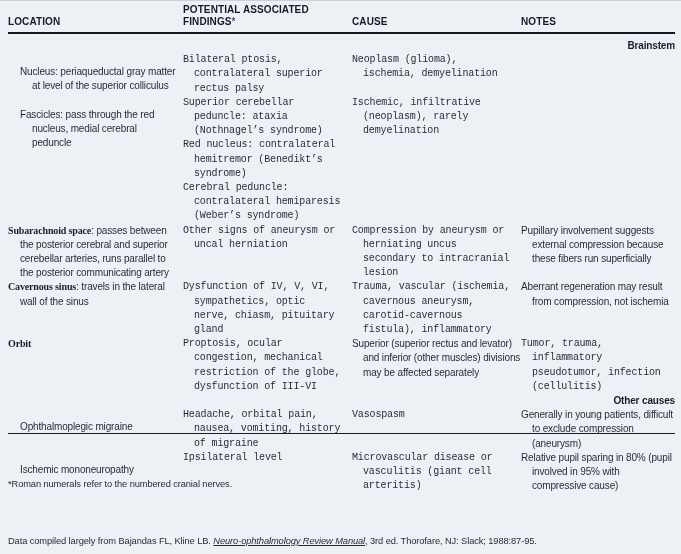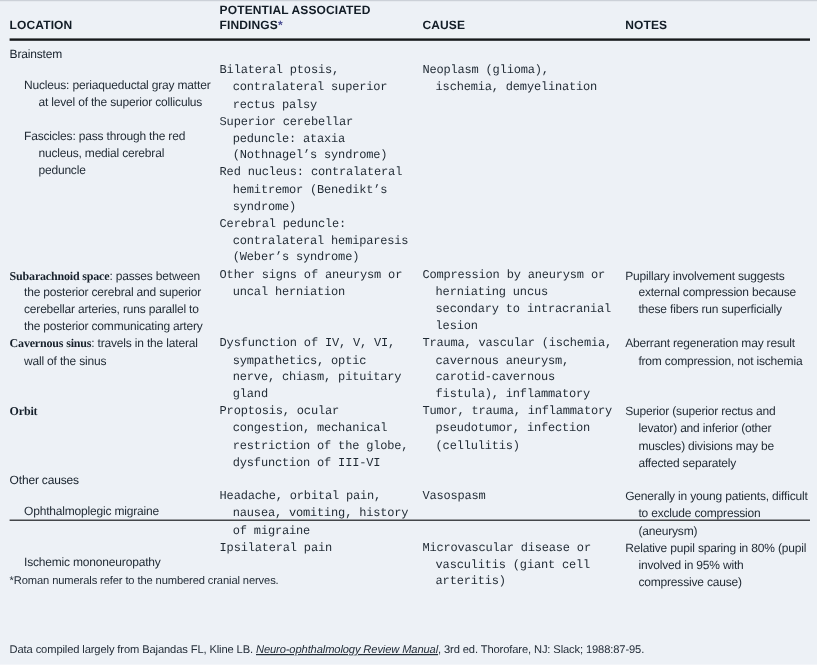--- a/index.html
+++ b/index.html
@@ -37,22 +37,23 @@
 
   
   .tbody { padding-top: 5px; line-height: 14.2px; }
   .trow {
     display: grid;
     grid-template-columns: 175px 169px 169px 1fr;
   }
   .cell.col1 { padding-right: 6px; }
   .cell.col2, .cell.col3 { padding-right: 8px; font-family: Liberation Mono, monospace; }
   .section-heading {
-    font-weight: normal;
+    font-weight: bold;
     color: #16202b;
+    text-align: right;
   }
   .para { padding-left: 11px; text-indent: -11px; }
   .col1 .para.loc { padding-left: 12px; text-indent: -12px; }
   .col1 .para.loc.indented { padding-left: 24px; text-indent: -12px; margin-top: 12px; }
   .para strong { color: #16202b; font-family: Liberation Serif, serif; }
 
   
   .footer {
     position: absolute;
     left: 8px;
@@ -102,20 +103,23 @@
         </div>
         <div class="trow">
           <div class="cell col1">
             <div class="para loc indented">Fascicles: pass through the red nucleus, medial cerebral peduncle</div>
           </div>
           <div class="cell col2">
             <div class="para">Superior cerebellar peduncle: ataxia (Nothnagel’s syndrome)</div>
             <div class="para">Red nucleus: contralateral hemitremor (Benedikt’s syndrome)</div>
             <div class="para">Cerebral peduncle: contralateral hemiparesis (Weber’s syndrome)</div>
           </div>
+          <div class="cell col3">
+            <div class="para">Ischemic, infiltrative (neoplasm), rarely demyelination</div>
+          </div>
           <div class="cell col4"></div>
         </div>
         <div class="trow">
           <div class="cell col1">
             <div class="para loc"><strong>Subarachnoid space</strong>: passes between the posterior cerebral and superior cerebellar arteries, runs parallel to the posterior communicating artery</div>
           </div>
           <div class="cell col2">
             <div class="para">Other signs of aneurysm or uncal herniation</div>
           </div>
           <div class="cell col3">
@@ -139,26 +143,26 @@
             <div class="para">Aberrant regeneration may result from compression, not ischemia</div>
           </div>
         </div>
         <div class="trow">
           <div class="cell col1">
             <div class="para loc"><strong>Orbit</strong></div>
           </div>
           <div class="cell col2">
             <div class="para">Proptosis, ocular congestion, mechanical restriction of the globe, dysfunction of III-VI</div>
           </div>
+          <div class="cell col4">
+            <div class="para">Superior (superior rectus and levator) and inferior (other muscles) divisions may be affected separately</div>
+          </div>
           <div class="cell col3">
             <div class="para">Tumor, trauma, inflammatory pseudotumor, infection (cellulitis)</div>
           </div>
-          <div class="cell col4">
-            <div class="para">Superior (superior rectus and levator) and inferior (other muscles) divisions may be affected separately</div>
-          </div>
         </div>
         <div class="section-heading">Other causes</div>
         <div class="trow">
           <div class="cell col1">
             <div class="para loc indented">Ophthalmoplegic migraine</div>
           </div>
           <div class="cell col2">
             <div class="para">Headache, orbital pain, nausea, vomiting, history of migraine</div>
           </div>
           <div class="cell col3">
@@ -166,21 +170,21 @@
           </div>
           <div class="cell col4">
             <div class="para">Generally in young patients, difficult to exclude compression (aneurysm)</div>
           </div>
         </div>
         <div class="trow">
           <div class="cell col1">
             <div class="para loc indented">Ischemic mononeuropathy</div>
           </div>
           <div class="cell col2">
-            <div class="para">Ipsilateral pain</div>
+            <div class="para">Ipsilateral level</div>
           </div>
           <div class="cell col3">
             <div class="para">Microvascular disease or vasculitis (giant cell arteritis)</div>
           </div>
           <div class="cell col4">
             <div class="para">Relative pupil sparing in 80% (pupil involved in 95% with compressive cause)</div>
           </div>
         </div>
       </div>
   </div>

